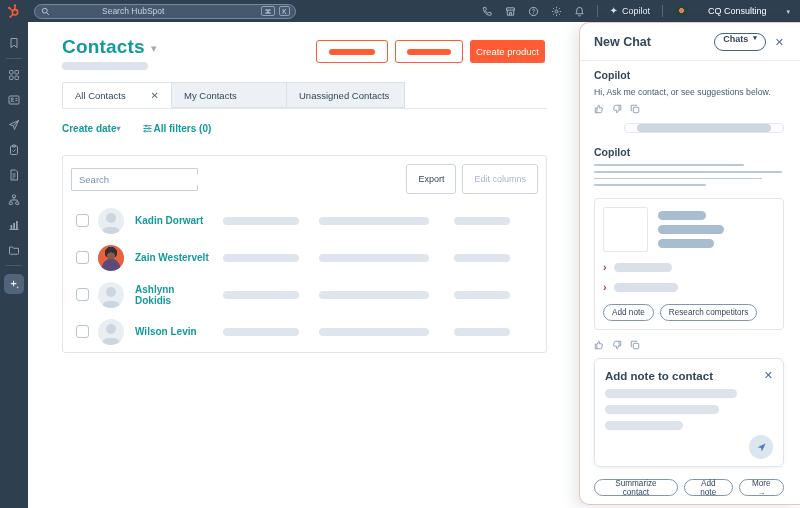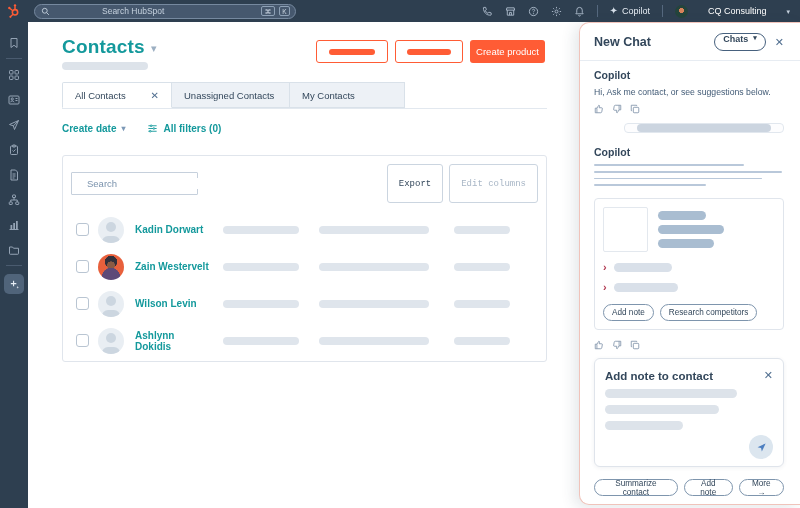--- a/index.html
+++ b/index.html
@@ -47,30 +47,30 @@
   .tabs { position:absolute; top:60px; left:34px; width:485px; display:flex; border-bottom:1px solid #e2e8ef; }
   .tab { height:26px; display:flex; align-items:center; font-size:9.5px; color:#33475b; background:#edf1f6; border:1px solid #d9e1e9; border-left:none; padding:0 12px; cursor:pointer; }
   .tab.first { border-left:1px solid #d9e1e9; border-radius:2px 0 0 0; }
   .tab.active { background:#fff; border-bottom:1px solid #fff; margin-bottom:-1px; }
   .tab.t1 { width:110px; justify-content:space-between; }
   .tab.t2 { width:115px; }
   .tab.t3 { width:118px; }
   .tab-x { color:#516f90; font-size:10px; cursor:pointer; }
 
   .filter-row { position:absolute; top:101px; left:34px; display:flex; align-items:center; gap:22px; }
-  .filter-link { display:flex; align-items:center; gap:5px; font-size:10px; font-weight:bold; color:#14999c; cursor:pointer; }
+  .filter-link { display:flex; align-items:center; font-size:10px; font-weight:bold; color:#14999c; cursor:pointer; }
   .filter-link .fcaret { color:#7c98b6; font-size:8px; }
 
   .table-card { position:absolute; top:133px; left:34px; width:485px; border:1px solid #e0e5ec; border-radius:3px; background:#fff; padding-bottom:2px; }
   .toolbar { display:flex; align-items:center; padding:8px; }
-  .tbl-search { width:127px; height:23px; border:1px solid #c6d0dc; border-radius:1px; display:flex; align-items:center; padding:0 15px; background:#fff; }
+  .tbl-search { width:127px; height:23px; border:1px solid #c6d0dc; border-radius:1px; display:flex; align-items:center; padding:0 7px; background:#fff; }
   .tbl-search input { flex:1; border:none; outline:none; font-size:9.5px; color:#33475b; font-family:inherit; }
   .tbl-search input::placeholder { color:#7b93ad; }
   .toolbar-right { margin-left:auto; display:flex; gap:6px; }
-  .btn-ghost { height:39px; border:1px solid #cbd5e0; border-radius:3px; background:#fff; font-size:9px; color:#33475b; padding:0 11px; display:flex; align-items:center; font-family:Liberation Mono, monospace; cursor:pointer; }
+  .btn-ghost { height:30px; border:1px solid #cbd5e0; border-radius:3px; background:#fff; font-size:9px; color:#33475b; padding:0 11px; display:flex; align-items:center; font-family:Liberation Sans, sans-serif; cursor:pointer; }
   .btn-ghost.dim { color:#a8b6c6; }
   .row { display:flex; align-items:center; height:37px; padding-left:13px; }
   .checkbox { width:13px; height:13px; border:1px solid #b9c5d2; border-radius:3px; background:#fff; flex:none; cursor:pointer; }
   .avatar { width:26px; height:26px; border-radius:50%; margin-left:9px; background:#e9eef3; position:relative; overflow:hidden; flex:none; }
   .avatar.ph::before { content:""; position:absolute; top:5px; left:8px; width:10px; height:10px; border-radius:50%; background:#ccd6e0; }
   .avatar.ph::after { content:""; position:absolute; bottom:-5px; left:4px; width:18px; height:12px; border-radius:9px; background:#ccd6e0; }
   .avatar.photo { background:
       radial-gradient(circle at 50% 88%, #5d4a78 0 34%, rgba(0,0,0,0) 35%),
       radial-gradient(circle at 50% 44%, #8a5a44 0 20%, rgba(0,0,0,0) 21%),
       radial-gradient(circle at 50% 30%, #33303b 0 27%, rgba(0,0,0,0) 28%),
@@ -247,25 +247,25 @@
         <span class="obar"></span>
       </div>
     <button class="btn-primary">Create product</button>
   </div>
 
   <div class="tabs">
     <div class="tab t1 first active">
       <span>All Contacts</span>
       <span class="tab-x">✕</span>
     </div>
+    <div class="tab t2">
+      <span>My Contacts</span>
+    </div>
     <div class="tab t3">
       <span>Unassigned Contacts</span>
-    </div>
-    <div class="tab t2">
-      <span>My Contacts</span>
     </div>
   </div>
 
   <div class="filter-row">
     <div class="filter-link">
       <span>Create date</span>
       <span class="fcaret">▾</span>
     </div>
     <div class="filter-link">
       <svg width="11" height="11" viewBox="0 0 24 24" fill="none" stroke="#14999c" stroke-width="2">
@@ -305,29 +305,29 @@
       <span class="checkbox"></span>
       <span class="avatar photo"></span>
       <span class="cname">Zain Westervelt</span>
       <span class="cell-bar cb1"></span>
       <span class="cell-bar cb2"></span>
       <span class="cell-bar cb3"></span>
     </div>
     <div class="row">
       <span class="checkbox"></span>
       <span class="avatar ph"></span>
-      <span class="cname">Wilson Levin</span>
+      <span class="cname">Ashlynn Dokidis</span>
       <span class="cell-bar cb1"></span>
       <span class="cell-bar cb2"></span>
       <span class="cell-bar cb3"></span>
     </div>
     <div class="row">
       <span class="checkbox"></span>
       <span class="avatar ph"></span>
-      <span class="cname">Ashlynn Dokidis</span>
+      <span class="cname">Wilson Levin</span>
       <span class="cell-bar cb1"></span>
       <span class="cell-bar cb2"></span>
       <span class="cell-bar cb3"></span>
     </div>
   </div>
 </div>
 
 <div class="panel">
   <div class="panel-head">
     <span class="panel-title">New Chat</span>

